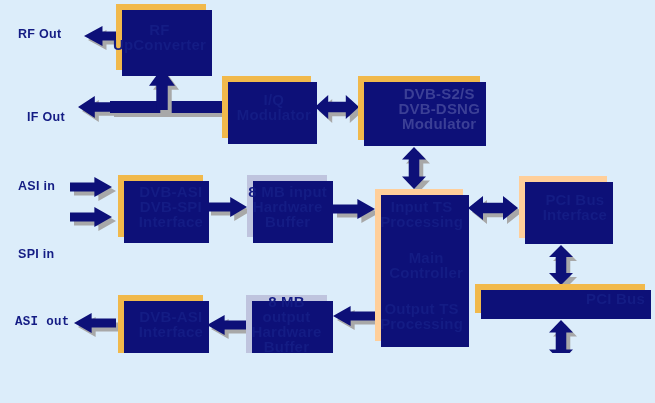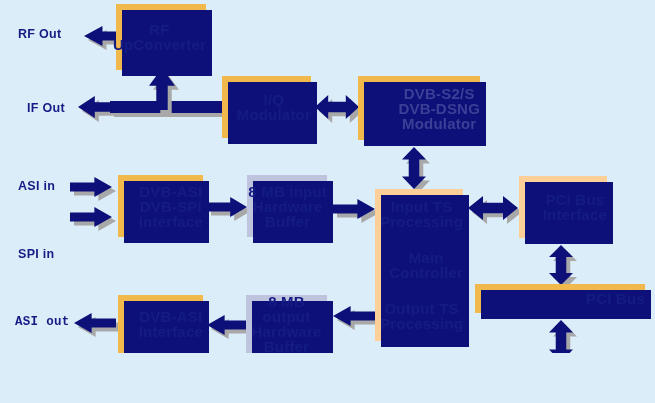--- a/index.html
+++ b/index.html
@@ -99,21 +99,21 @@
   <div class="arrow ar-l" style="left:84px;top:26px;width:44px;height:20px;">
     <div class="shadow"></div>
       <div class="body"></div>
   </div>
 
   <div class="box amber" style="left:116px;top:4px;width:90px;height:66px;">
     <span class="lbl">RF
 UpConverter</span>
   </div>
 
-  <div class="ioLabel" style="left:27px;top:101px;">IF Out</div>
+  <div class="ioLabel" style="left:27px;top:110px;">IF Out</div>
   <div class="arrow ar-l" style="left:78px;top:96px;width:40px;height:22px;">
     <div class="shadow"></div>
       <div class="body"></div>
   </div>
 
   <div class="bar" style="left:110px;top:101px;width:115px;height:12px;">
     <div class="shadow"></div>
       <div class="body"></div>
   </div>
 

